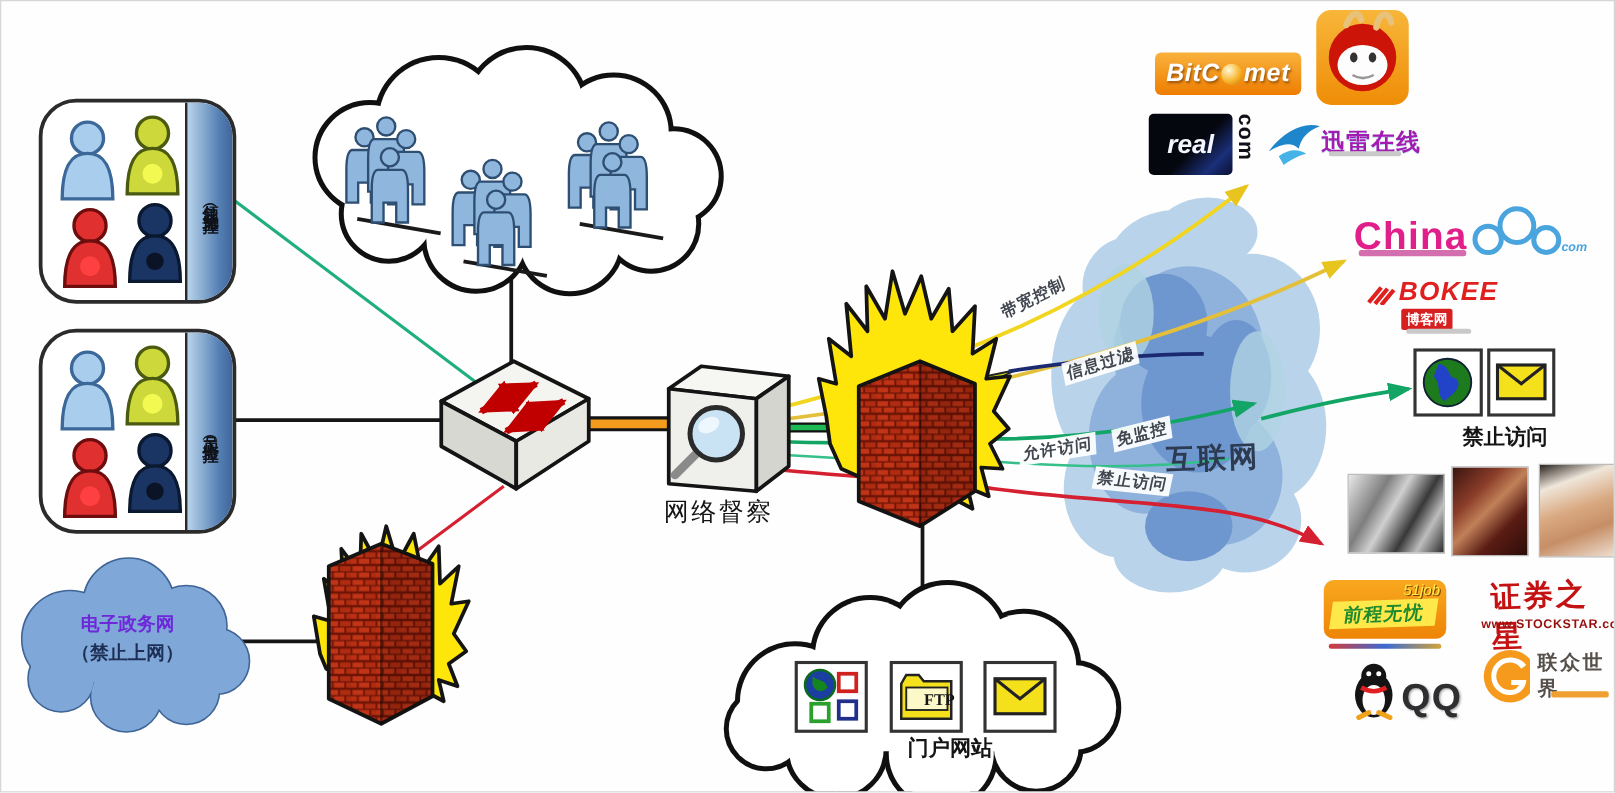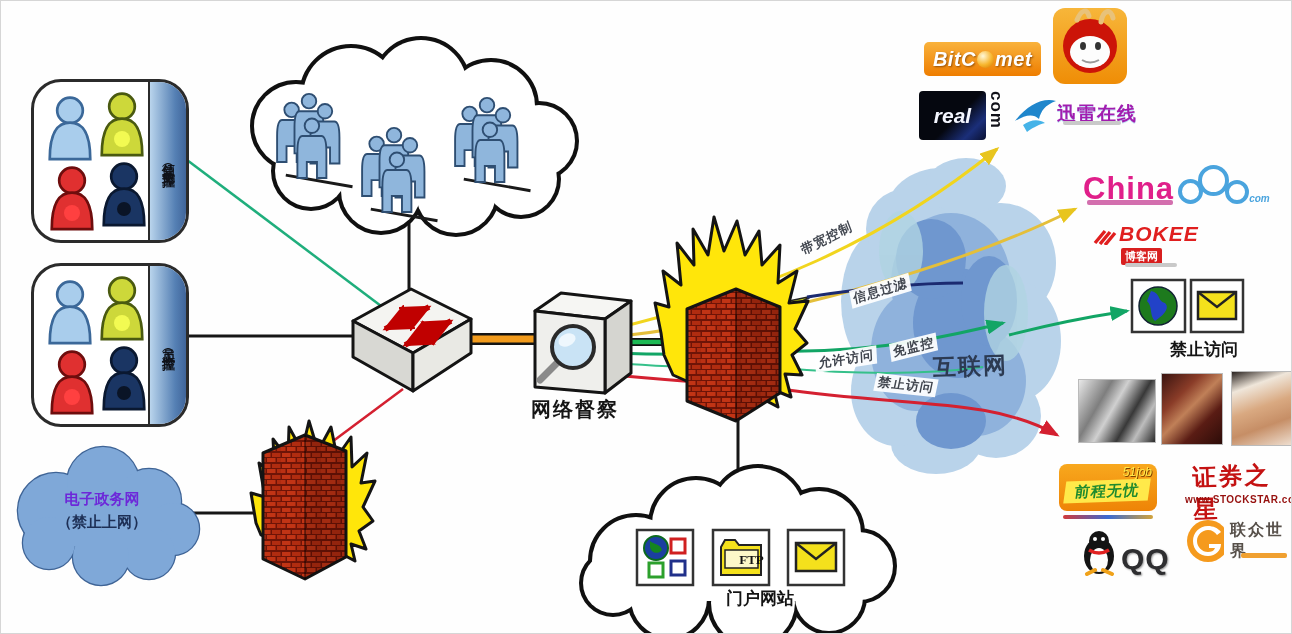--- a/index.html
+++ b/index.html
@@ -356,21 +356,21 @@
     </g>
     <circle cx="84" cy="55" r="8" fill="#f2fa52"></circle>
     <circle cx="34" cy="129" r="8" fill="#ff4040"></circle>
     <circle cx="86" cy="125" r="7" fill="#0a1426"></circle>
   </svg>
   <div class="band">
     <span>员工（监控）</span>
   </div>
 </div>
 
-<div class="lbl" style="left:530px;top:395px;font-size:20px;font-weight:700;letter-spacing:2px;">网络督察</div>
+<div class="lbl" style="left:530px;top:395px;font-size:20px;font-weight:400;letter-spacing:2px;">网络督察</div>
 <div class="lbl center" style="left:28px;top:489px;width:146px;font-size:15px;font-weight:700;color:#6d28d9;">电子政务网</div>
 <div class="lbl center" style="left:28px;top:512px;width:146px;font-size:15px;font-weight:700;color:#1d2f55;">（禁止上网）</div>
 <div class="lbl center" style="left:704px;top:586px;width:110px;font-size:17px;font-weight:700;">门户网站</div>
 <div class="lbl" style="left:724px;top:551px;width:53px;text-align:center;font-size:13px;font-weight:800;font-family:Liberation Serif, serif;">FTP</div>
 <div class="lbl" style="left:932px;top:350px;font-size:23px;font-weight:800;color:#2c3a52;transform:rotate(-2deg);letter-spacing:2px;">互联网</div>
 <div class="lbl center" style="left:1148px;top:337px;width:110px;font-size:17px;font-weight:700;">禁止访问</div>
 
 <span class="chip" style="left:795px;top:243px;transform:rotate(-27deg) skewX(-6deg);background:transparent;">带宽控制</span>
 <span class="chip" style="left:848px;top:290px;transform:rotate(-17deg) skewX(-6deg);">信息过滤</span>
 <span class="chip" style="left:814px;top:354px;transform:rotate(-9deg) skewX(-6deg);">允许访问</span>

